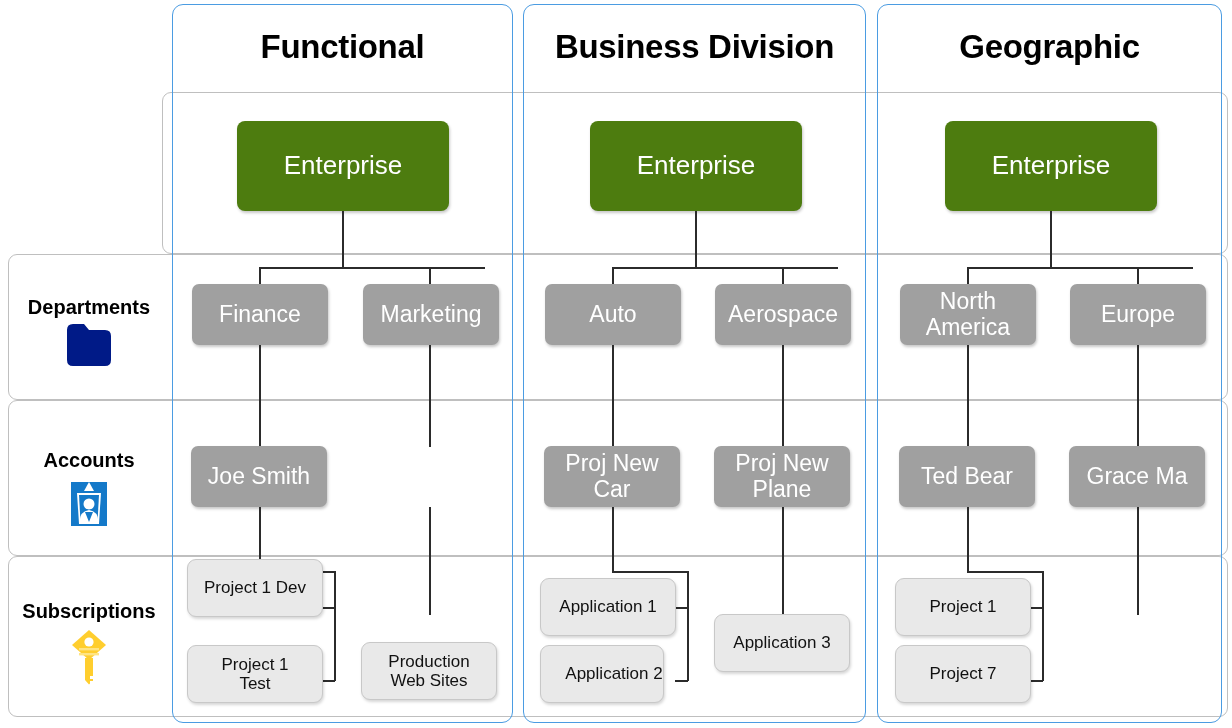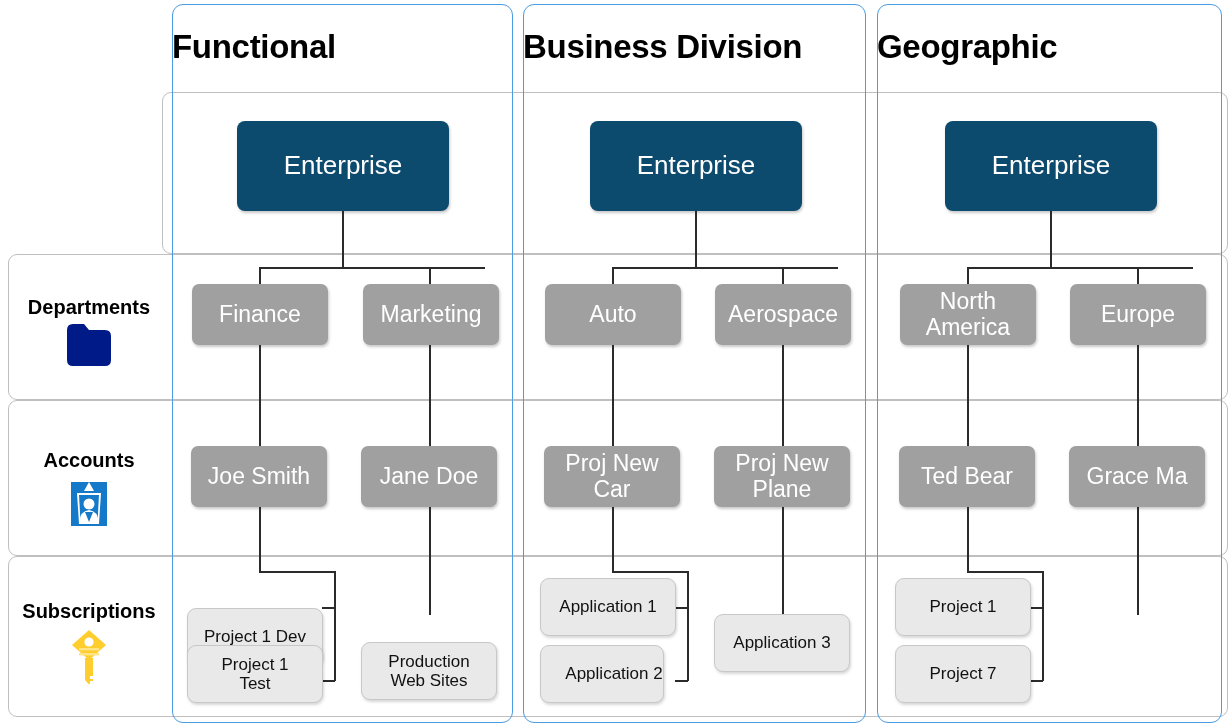--- a/index.html
+++ b/index.html
@@ -41,21 +41,21 @@
     top: 4px;
     height: 719px;
   }
   .col-panel.c0 { left: 172px; width: 341px; }
   .col-panel.c1 { left: 523px; width: 343px; }
   .col-panel.c2 { left: 877px; width: 345px; }
 
   .col-title {
     position: absolute;
     top: 28px;
-    text-align: left;
+    text-align: center;
     font-size: 33px;
     font-weight: bold;
     color: #000000;
     letter-spacing: -0.3px;
     white-space: nowrap;
   }
   .col-title.c0 { left: 172px; width: 341px; }
   .col-title.c1 { left: 523px; width: 343px; }
   .col-title.c2 { left: 877px; width: 345px; }
 
@@ -82,21 +82,21 @@
     position: absolute;
     box-sizing: border-box;
     display: flex;
     align-items: center;
     justify-content: center;
     text-align: center;
     line-height: 1.12;
     border-radius: 7px;
   }
   .node.enterprise {
-    background: #0c4a6e;
+    background: #4d7c0f;
     color: #ffffff;
     font-size: 26px;
     border-radius: 8px;
     box-shadow: 1px 2px 3px rgba(0,0,0,0.22);
   }
   .node.mid {
     background: #A0A0A0;
     color: #ffffff;
     font-size: 23px;
     box-shadow: 1px 2px 3px rgba(0,0,0,0.22);
@@ -182,31 +182,28 @@
   <div class="node mid" style="left:363px; top:284px; width:136px; height:61px;">
     <span>Marketing</span>
   </div>
 
   <div class="line v" style="left:259px; top:345px; height:102px;"></div>
   <div class="line v" style="left:429px; top:345px; height:102px;"></div>
 
   <div class="node mid" style="left:191px; top:446px; width:136px; height:61px;">
     <span>Joe Smith</span>
   </div>
-  <div class="node mid" style="left:361px; top:446px; width:136px; height:61px;">
-    <span>Jane Doe</span>
-  </div>
 
   <div class="line v" style="left:259px; top:507px; height:65px;"></div>
   <div class="line h" style="left:259px; top:571px; width:76px;"></div>
   <div class="line v" style="left:334px; top:571px; height:110px;"></div>
   <div class="line h" style="left:322px; top:607px; width:13px;"></div>
   <div class="line h" style="left:322px; top:680px; width:13px;"></div>
 
-  <div class="node leaf" style="left:187px; top:608px; width:136px; height:58px;">
+  <div class="node leaf" style="left:187px; top:559px; width:136px; height:58px;">
     <span>Project 1 Dev</span>
   </div>
   <div class="node leaf" style="left:187px; top:645px; width:136px; height:58px;">
     <span style="white-space:pre-line;">Project 1
 Test</span>
   </div>
 
   <div class="line v" style="left:429px; top:507px; height:108px;"></div>
   <div class="node leaf" style="left:361px; top:642px; width:136px; height:58px;">
     <span style="white-space:pre-line;">Production

